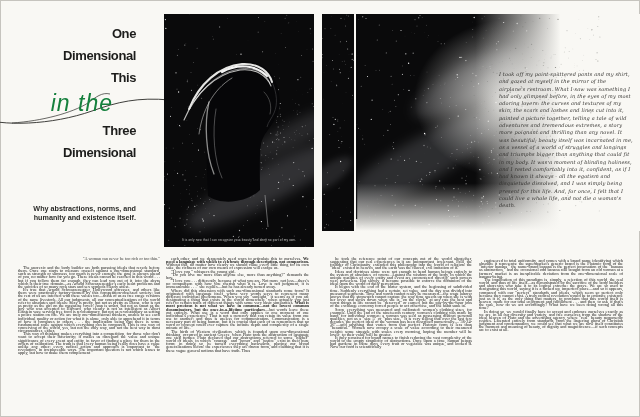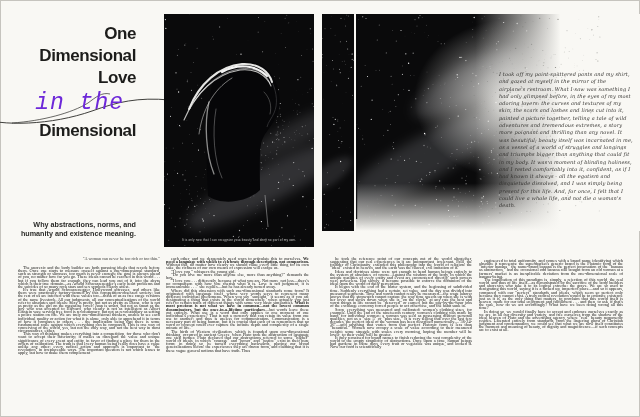--- a/index.html
+++ b/index.html
@@ -1,26 +1,26 @@
 <!DOCTYPE html>
 <html><head>
 <meta charset="utf-8">
 <style>
   html,body{margin:0;padding:0;background:#e8e6e1;}
   .spread{position:relative;width:640px;height:417px;background:#f9f8f4;overflow:hidden;
           outline:1px solid #c6c4be;outline-offset:-1px;font-family:"Liberation Sans",sans-serif;}
   
   .title-block{position:absolute;left:6px;top:23px;width:130px;text-align:right;color:#1d1d1b;}
-  .title-line{font-weight:700;font-size:17px;line-height:22px;letter-spacing:-0.4px;}
+  .title-line{font-weight:700;font-size:13px;line-height:22px;letter-spacing:-0.4px;}
   .script-row{position:relative;height:31px;}
-  .script-word{position:absolute;right:12px;top:0;font-family:Liberation Mono, monospace;font-style:italic;
-               font-weight:400;font-size:23px;line-height:28px;color:#6d28d9;letter-spacing:1px;}
+  .script-word{position:absolute;right:23px;top:0;font-family:Liberation Sans, sans-serif;font-style:italic;
+               font-weight:400;font-size:23px;line-height:28px;color:#15803d;letter-spacing:1px;}
   .flourish{position:absolute;right:-36px;top:-4px;width:200px;height:44px;}
   .subtitle{position:absolute;left:6px;top:204px;width:130px;text-align:right;
-            font-weight:700;font-size:7.2px;line-height:9.3px;color:#2b2b28;margin-top:16px;}
+            font-weight:700;font-size:7.2px;line-height:9.3px;color:#2b2b28;}
   
   .panel{position:absolute;background:#0a0a0b;}
   .panel svg{position:absolute;left:0;top:0;width:100%;height:100%;}
   #main-panel{left:164px;top:14px;width:150px;height:233px;}
   #strip-panel{left:322px;top:14px;width:32px;height:217px;}
   #glow-panel{left:356px;top:14px;width:284px;height:217px;background:transparent;}
   .caption{position:absolute;left:4px;right:4px;bottom:5px;text-align:center;color:#dcdcda;
            font-size:3px;line-height:4px;letter-spacing:0.2px;opacity:0.9;}
   
   .handwriting{position:absolute;left:499px;top:71px;width:135px;z-index:5;
@@ -39,35 +39,36 @@
   #col-4{left:479px;top:259px;width:144px;}
 </style>
 </head>
 <body>
 
 <div class="spread">
 
   <div class="title-block">
     <div class="title-line">One</div>
     <div class="title-line">Dimensional</div>
-    <div class="title-line">Love</div>
+    <div class="title-line">This</div>
     <div class="script-row">
       <svg class="flourish" viewBox="0 0 200 44">
         <path d="M4,32 C30,42 80,40 120,26 C145,17 166,12 198,15" fill="none" stroke="#2a2a27" stroke-width="0.9"></path>
         <path d="M40,38 C70,36 100,28 116,18 C124,12 130,7 138,9" fill="none" stroke="#2a2a27" stroke-width="0.7"></path>
         <path d="M4,32 C10,36 18,38 28,37" fill="none" stroke="#2a2a27" stroke-width="0.7"></path>
       </svg>
       <span class="script-word">in the</span>
     </div>
+    <div class="title-line">Three</div>
     <div class="title-line">Dimensional</div>
   </div>
 
   <div class="subtitle">
     <div>Why abstractions, norms, and</div>
-    <div>humanity and existence meaning.</div>
+    <div>humanity and existence itself.</div>
   </div>
 
   <div class="panel" id="main-panel">
     <svg viewBox="0 0 150 233" preserveAspectRatio="none">
       <defs>
         <filter id="soft" x="-60%" y="-60%" width="220%" height="220%">
             <feGaussianBlur stdDeviation="6"></feGaussianBlur>
           </filter>
         <filter id="soft2" x="-60%" y="-60%" width="220%" height="220%">
             <feGaussianBlur stdDeviation="3"></feGaussianBlur>

